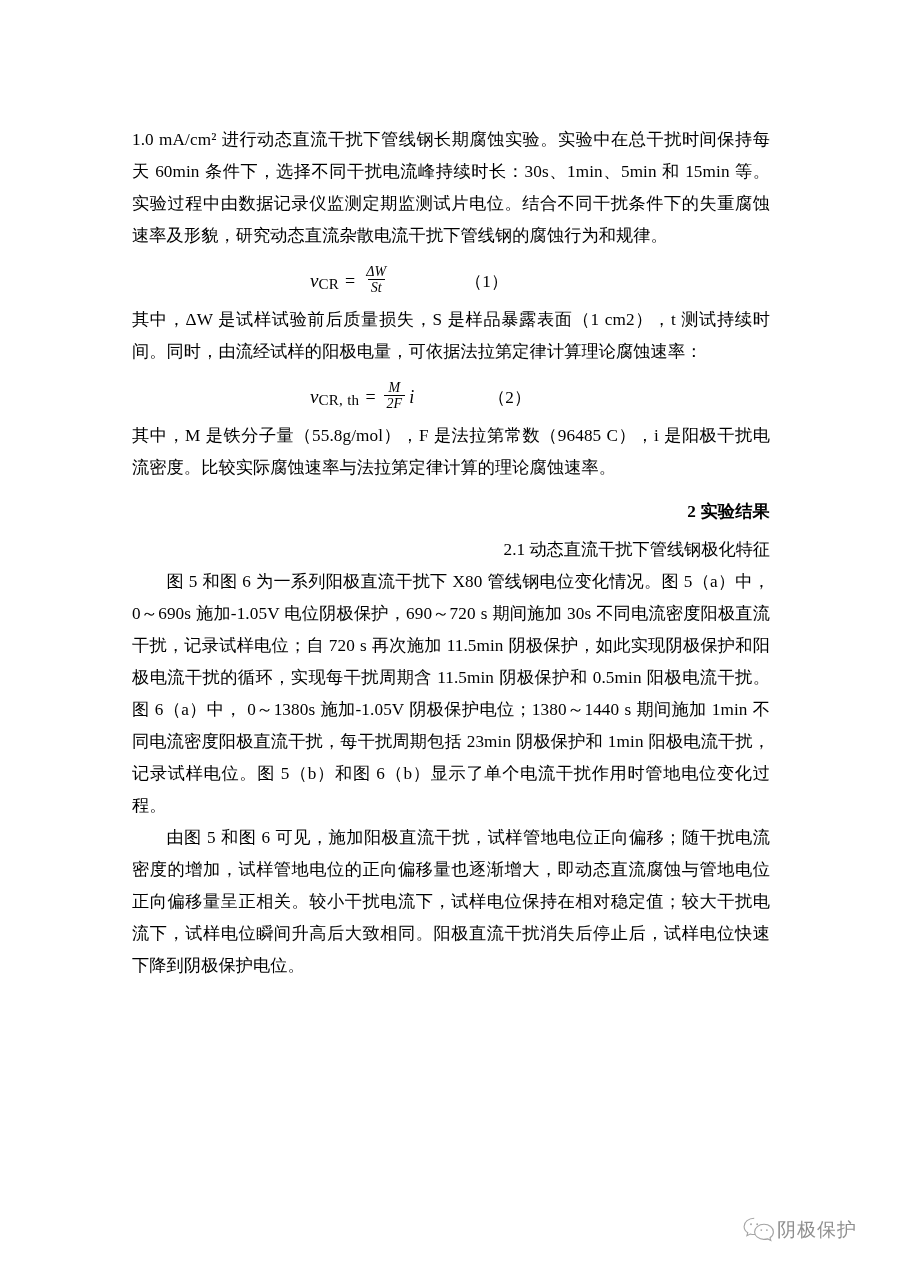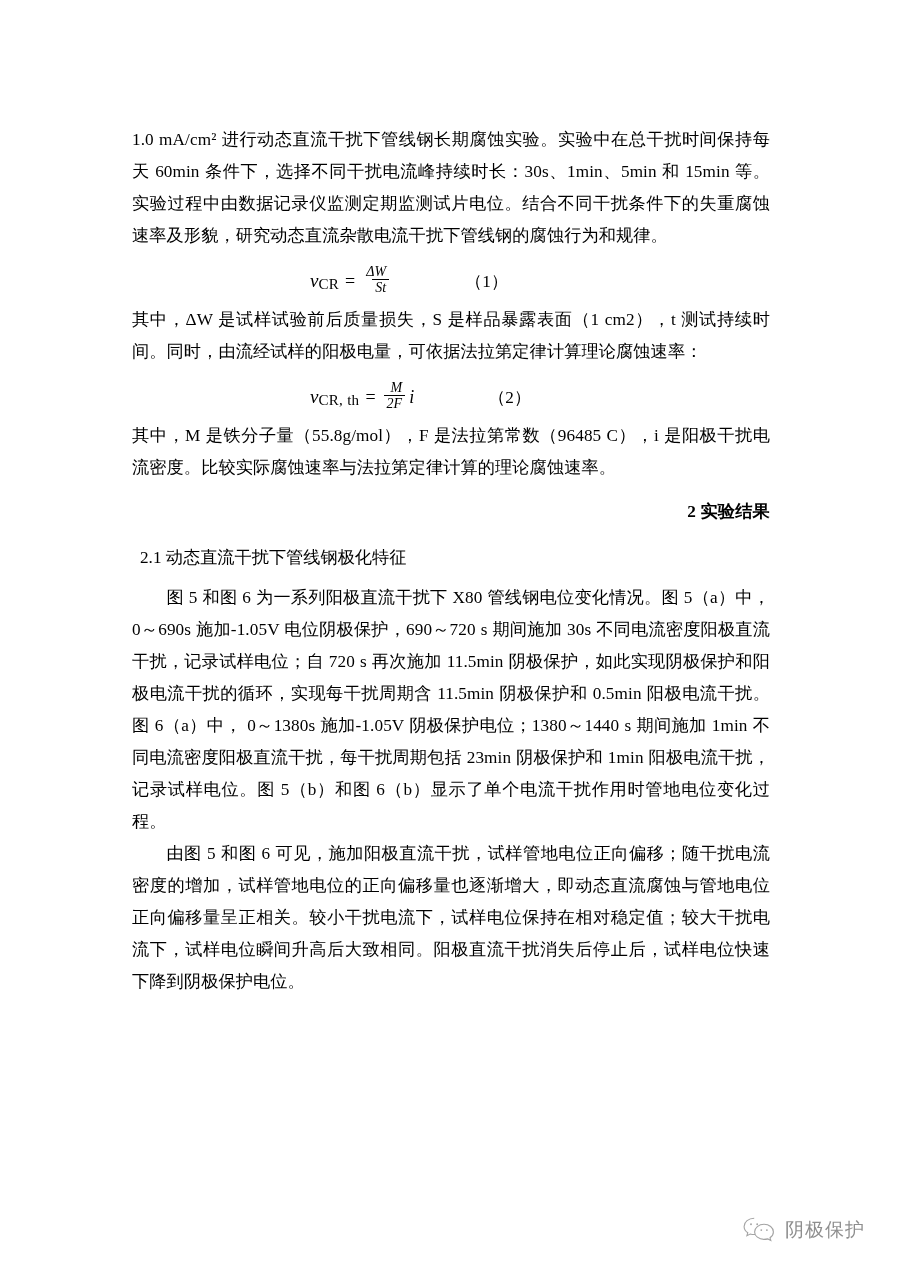--- a/index.html
+++ b/index.html
@@ -71,21 +71,21 @@
     top: 3px;
     letter-spacing: 0.3px;
   }
   .eq-eqsign {
     margin: 0 6px;
     font-size: 18px;
   }
   .frac {
     display: inline-flex;
     flex-direction: column;
-    align-items: flex-end;
+    align-items: center;
     justify-content: center;
     vertical-align: middle;
     margin: 12px 2px;
     position: relative;
     top: -1px;
   }
   .frac .num {
     font-size: 14px;
     font-style: italic;
     padding: 0 3px;
@@ -112,35 +112,36 @@
 
   h2.sec-head {
     margin: 0;
     font-size: 17.2px;
     line-height: 32px;
     font-weight: bold;
     letter-spacing: 0.2px;
     text-align: right;
   }
   h3.sub-head {
-    margin: 8px;
+    margin: 0;
     font-size: 17.2px;
     line-height: 32px;
     font-weight: normal;
+    text-align: right;
   }
   .gap-sm { height: 12px; }
   .gap-xs { height: 6px; }
 
   .footer-badge {
     position: absolute;
     left: 742px;
     top: 1216px;
     display: flex;
     align-items: center;
-    gap: 9px;
+    gap: 1px;
     opacity: 0.62;
   }
   .wechat-icon {
     width: 34px;
     height: 28px;
     position: relative;
     flex: none;
   }
   .footer-text {
     font-family: "Liberation Sans", sans-serif;

